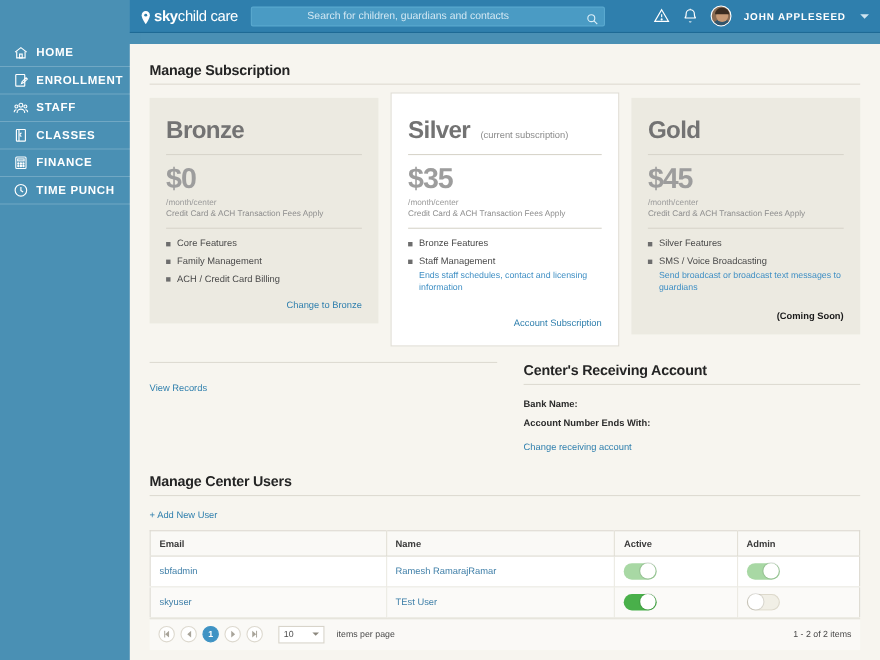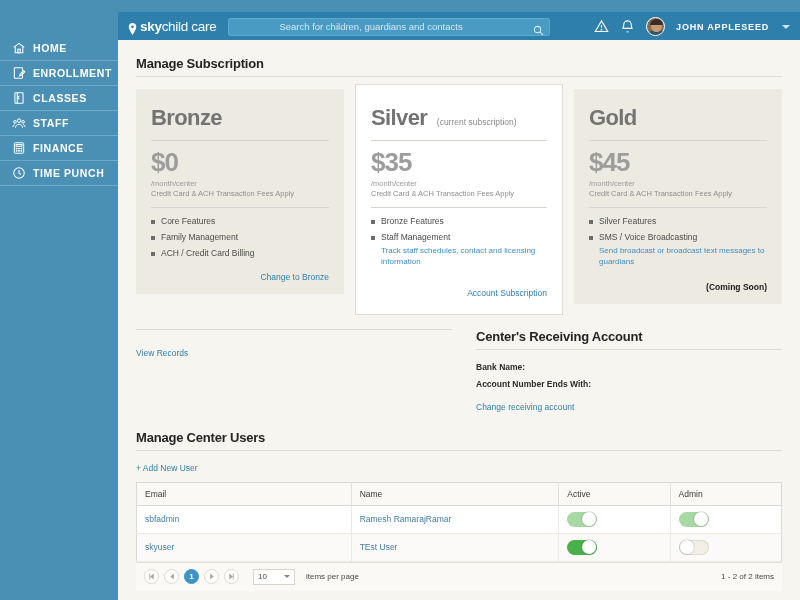--- a/index.html
+++ b/index.html
@@ -22,21 +22,21 @@
     letter-spacing: 0.6px; text-transform: uppercase;
     border-bottom: 1px solid rgba(255,255,255,0.22);
   }
   .nav-item:first-child { border-top: 1px solid rgba(255,255,255,0.0); }
   .nav-item .ico { width: 14px; height: 14px; flex: 0 0 14px; display:block; }
   .nav-item .ico svg { display:block; width:14px; height:14px; }
   .nav-spacer-top { height: 36px; }
 
   
   .header {
-    position: absolute; left: 118px; top: 12px; width: 682px; height: 30px;
+    position: absolute; left: 118px; top: 0; width: 682px; height: 30px;
     background: #2f7fad; display: flex; align-items: center;
     border-bottom: 1px solid #1e6a95;
   }
   .logo { display: flex; align-items: center; gap: 3px; margin-left: 10px; }
   .logo-pin { width: 9px; height: 12px; display:block; }
   .logo-text { color: #fff; font-size: 13.5px; font-weight: bold; letter-spacing: -0.3px; white-space: nowrap; }
   .logo-text .thin { font-weight: normal; }
 
   .searchbox {
     position: relative; margin-left: 12px; width: 322px; height: 18px;
@@ -103,21 +103,21 @@
   .midcols { display: flex; gap: 24px; margin-top: 14px; }
   .col-left { width: 316px; }
   .col-right { flex: 1; }
   .link { color: #2f7fad; font-size: 8.5px; }
   .kv { font-size: 8.5px; font-weight: bold; color: #2b2b2b; margin-bottom: 7px; }
 
   
   .addlink { font-size: 8.5px; color: #2f7fad; margin: 7px 0 9px; }
   table.users { width: 100%; border-collapse: collapse; background: #fff; border: 1px solid #dcd9d0; }
   table.users th {
-    text-align: left; font-size: 8.5px; font-weight: normal; color: #3a3a3a;
+    text-align: left; font-size: 8.5px; font-weight: bold; color: #3a3a3a;
     padding: 6px 8px; background: #faf9f6; border-right: 1px solid #e3e0d7;
     border-bottom: 1px solid #dcd9d0; height: 18px;
   }
   table.users td {
     font-size: 8.5px; color: #3f7fa8; padding: 6px 8px; height: 25px;
     border-right: 1px solid #eceae3; border-bottom: 1px solid #eceae3;
   }
   table.users tr.alt td { background: #fbfaf8; }
   table.users th:last-child, table.users td:last-child { border-right: 0; }
   .col-email { width: 212px; } .col-name { width: 205px; }
@@ -161,41 +161,41 @@
         <svg viewBox="0 0 24 24" fill="none" stroke="#fff" stroke-width="1.8">
             <rect x="4" y="3" width="14" height="18" rx="1"></rect>
             <path d="M14 14l6-6 2 2-6 6-3 1z"></path>
           </svg>
       </span>
       <span>Enrollment</span>
     </div>
 
     <div class="nav-item">
       <span class="ico">
-        <svg viewBox="0 0 24 24" fill="none" stroke="#fff" stroke-width="1.8">
-            <rect x="5" y="3" width="14" height="18" rx="1"></rect>
-            <path d="M9 3v18"></path>
-            <path d="M13 8.5a2.5 2.5 0 100 5"></path>
-          </svg>
-      </span>
-      <span>Classes</span>
-    </div>
-
-    <div class="nav-item">
-      <span class="ico">
         <svg viewBox="0 0 24 24" fill="none" stroke="#fff" stroke-width="1.7">
             <circle cx="12" cy="8" r="3"></circle>
             <circle cx="5" cy="10" r="2.3"></circle>
             <circle cx="19" cy="10" r="2.3"></circle>
             <path d="M6 20c0-3.3 2.7-6 6-6s6 2.7 6 6"></path>
             <path d="M1.5 19c0-2.4 1.6-4 3.5-4"></path>
             <path d="M22.5 19c0-2.4-1.6-4-3.5-4"></path>
           </svg>
       </span>
       <span>Staff</span>
+    </div>
+
+    <div class="nav-item">
+      <span class="ico">
+        <svg viewBox="0 0 24 24" fill="none" stroke="#fff" stroke-width="1.8">
+            <rect x="5" y="3" width="14" height="18" rx="1"></rect>
+            <path d="M9 3v18"></path>
+            <path d="M13 8.5a2.5 2.5 0 100 5"></path>
+          </svg>
+      </span>
+      <span>Classes</span>
     </div>
 
     <div class="nav-item">
       <span class="ico">
         <svg viewBox="0 0 24 24" fill="none" stroke="#fff" stroke-width="1.7">
             <rect x="4" y="3" width="16" height="18" rx="1.5"></rect>
             <rect x="7" y="6" width="10" height="3"></rect>
             <circle cx="8" cy="13" r="1"></circle>
             <circle cx="12" cy="13" r="1"></circle>
             <circle cx="16" cy="13" r="1"></circle>
@@ -302,21 +302,21 @@
         <div class="plan-fees">Credit Card &amp; ACH Transaction Fees Apply</div>
         <div class="plan-sep2"></div>
         <div class="feat">
             <span class="bullet"></span>
             <span>Bronze Features</span>
           </div>
         <div class="feat">
             <span class="bullet"></span>
             <span>Staff Management</span>
           </div>
-        <div class="feat-desc">Track staff schedules, contact and licensing information</div>
+        <div class="feat-desc">Ends staff schedules, contact and licensing information</div>
         <div class="plan-action">Account Subscription</div>
       </div>
 
       <div class="plan">
         <span class="plan-name">Gold</span>
         <div class="plan-sep"></div>
         <div class="plan-price">$45</div>
         <div class="plan-sub">/month/center</div>
         <div class="plan-fees">Credit Card &amp; ACH Transaction Fees Apply</div>
         <div class="plan-sep2"></div>

